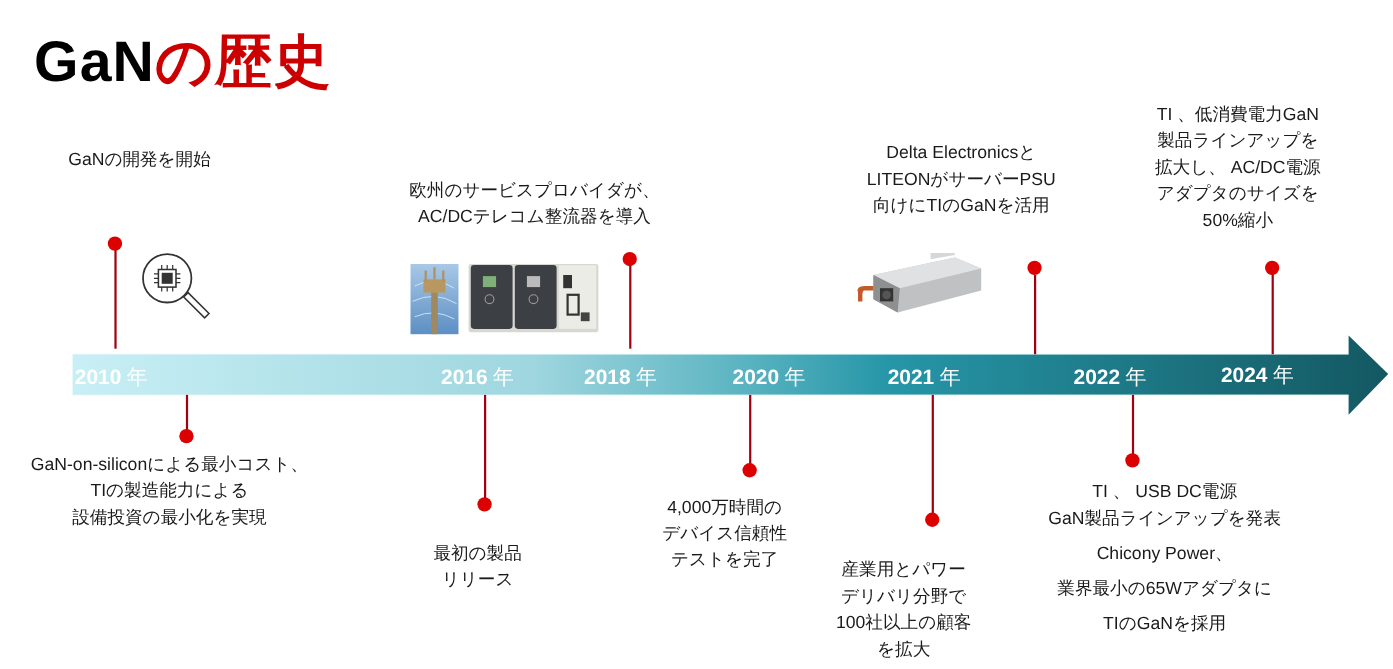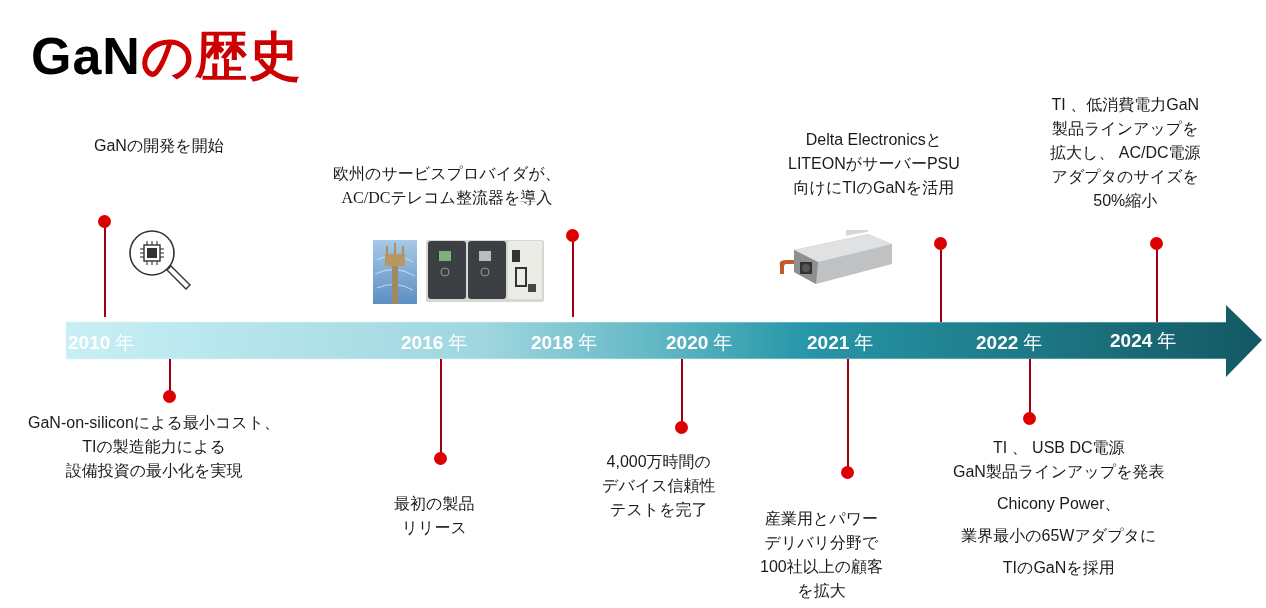--- a/index.html
+++ b/index.html
@@ -65,21 +65,21 @@
 <div class="year" style="left:68px;"><span>2010</span><span class="nen">年</span></div>
 <div class="year" style="left:401px;"><span>2016</span><span class="nen">年</span></div>
 <div class="year" style="left:531px;"><span>2018</span><span class="nen">年</span></div>
 <div class="year" style="left:666px;"><span>2020</span><span class="nen">年</span></div>
 <div class="year" style="left:807px;"><span>2021</span><span class="nen">年</span></div>
 <div class="year" style="left:976px;"><span>2022</span><span class="nen">年</span></div>
 <div class="year" style="left:1110px; top:328px;"><span>2024</span><span class="nen">年</span></div>
 
 <div class="stem" style="left:104px; top:222px; height:95px;"></div>
 <div class="dot" style="left:98px; top:215px;"></div>
-<div class="label" style="left:62px; top:134px; text-align:left;margin-left:32px;">
+<div class="label" style="left:62px; top:134px; text-align:left;">
   <span class="line">GaNの開発を開始</span>
 </div>
 <svg class="img-box" style="left:128px; top:228px;" width="66" height="68" viewBox="0 0 66 68">
   <circle cx="24" cy="25" r="22" fill="#fff" stroke="#333" stroke-width="1.6"></circle>
   <rect x="16" y="17" width="16" height="16" fill="#fff" stroke="#333" stroke-width="1.4"></rect>
   <rect x="19" y="20" width="10" height="10" fill="#333"></rect>
   <g stroke="#333" stroke-width="1.1">
     <line x1="19" y1="13" x2="19" y2="17"></line>
       <line x1="24" y1="13" x2="24" y2="17"></line>
       <line x1="29" y1="13" x2="29" y2="17"></line>
@@ -91,21 +91,21 @@
       <line x1="12" y1="29" x2="16" y2="29"></line>
     <line x1="32" y1="21" x2="36" y2="21"></line>
       <line x1="32" y1="25" x2="36" y2="25"></line>
       <line x1="32" y1="29" x2="36" y2="29"></line>
   </g>
   <polygon points="39,42 43,38 62,57 58,61" fill="#fff" stroke="#333" stroke-width="1.4"></polygon>
 </svg>
 
 <div class="stem" style="left:572px; top:240px; height:77px;"></div>
 <div class="dot" style="left:566px; top:229px;"></div>
-<div class="label" style="left:333px; top:162px;font-family:Liberation Serif, serif;">
+<div class="label" style="left:372px; top:162px;">
   <span class="line">欧州のサービスプロバイダが、</span>
   <span class="line">AC/DCテレコム整流器を導入</span>
 </div>
 
 <svg class="img-box" style="left:373px; top:240px;" width="44" height="64">
   <defs>
       <linearGradient id="sky" x1="0" y1="0" x2="0" y2="1">
         <stop offset="0" stop-color="#a8c8e6"></stop>
         <stop offset="1" stop-color="#5c8fc4"></stop>
       </linearGradient>

